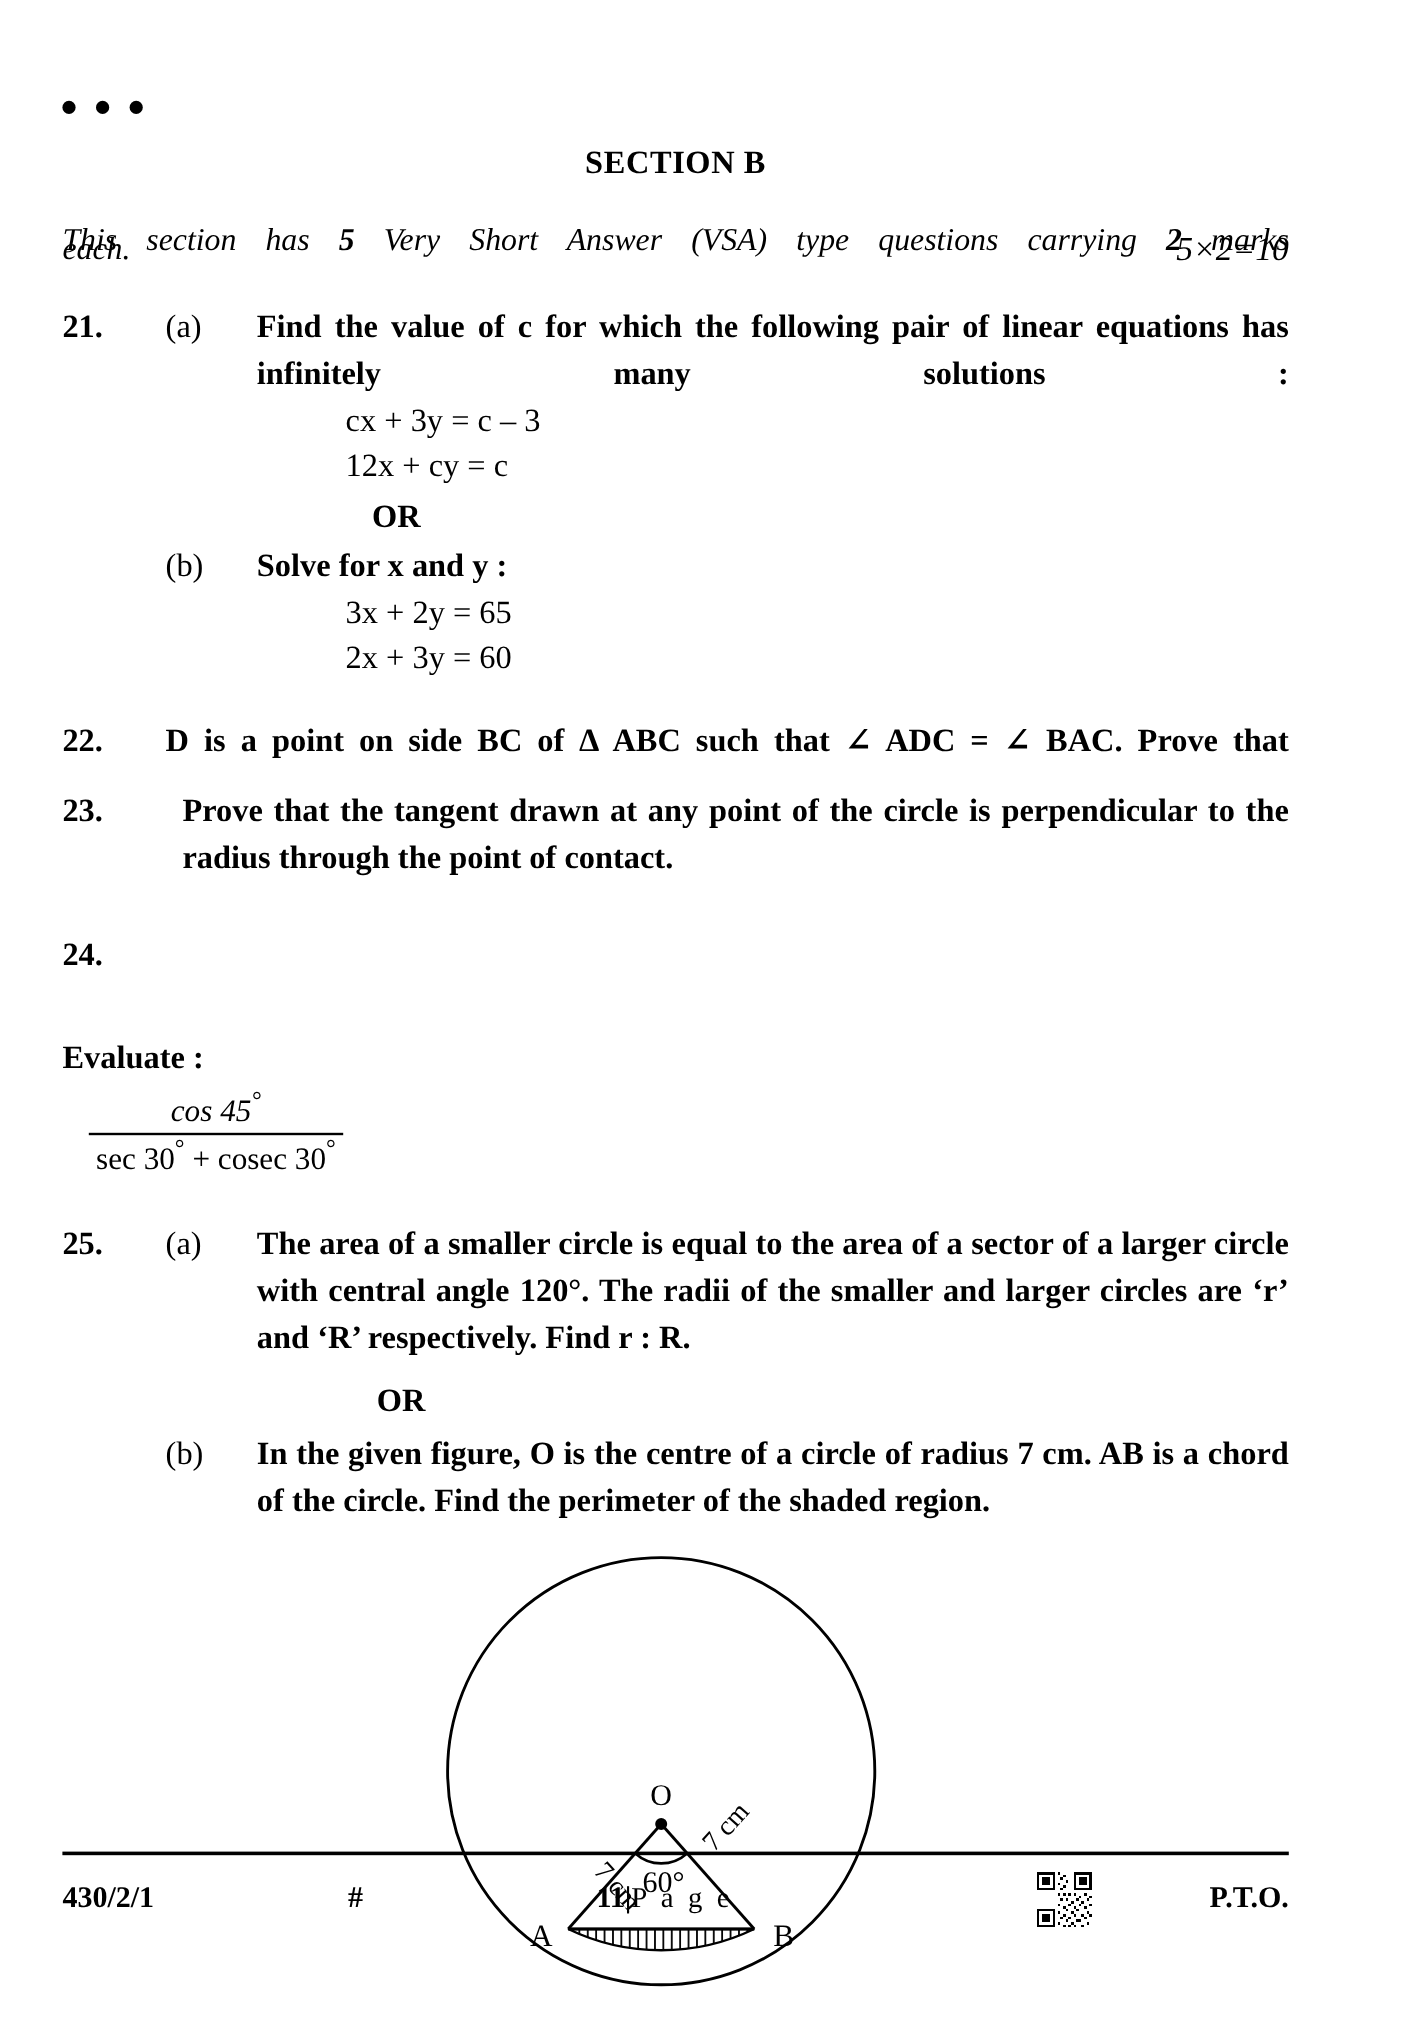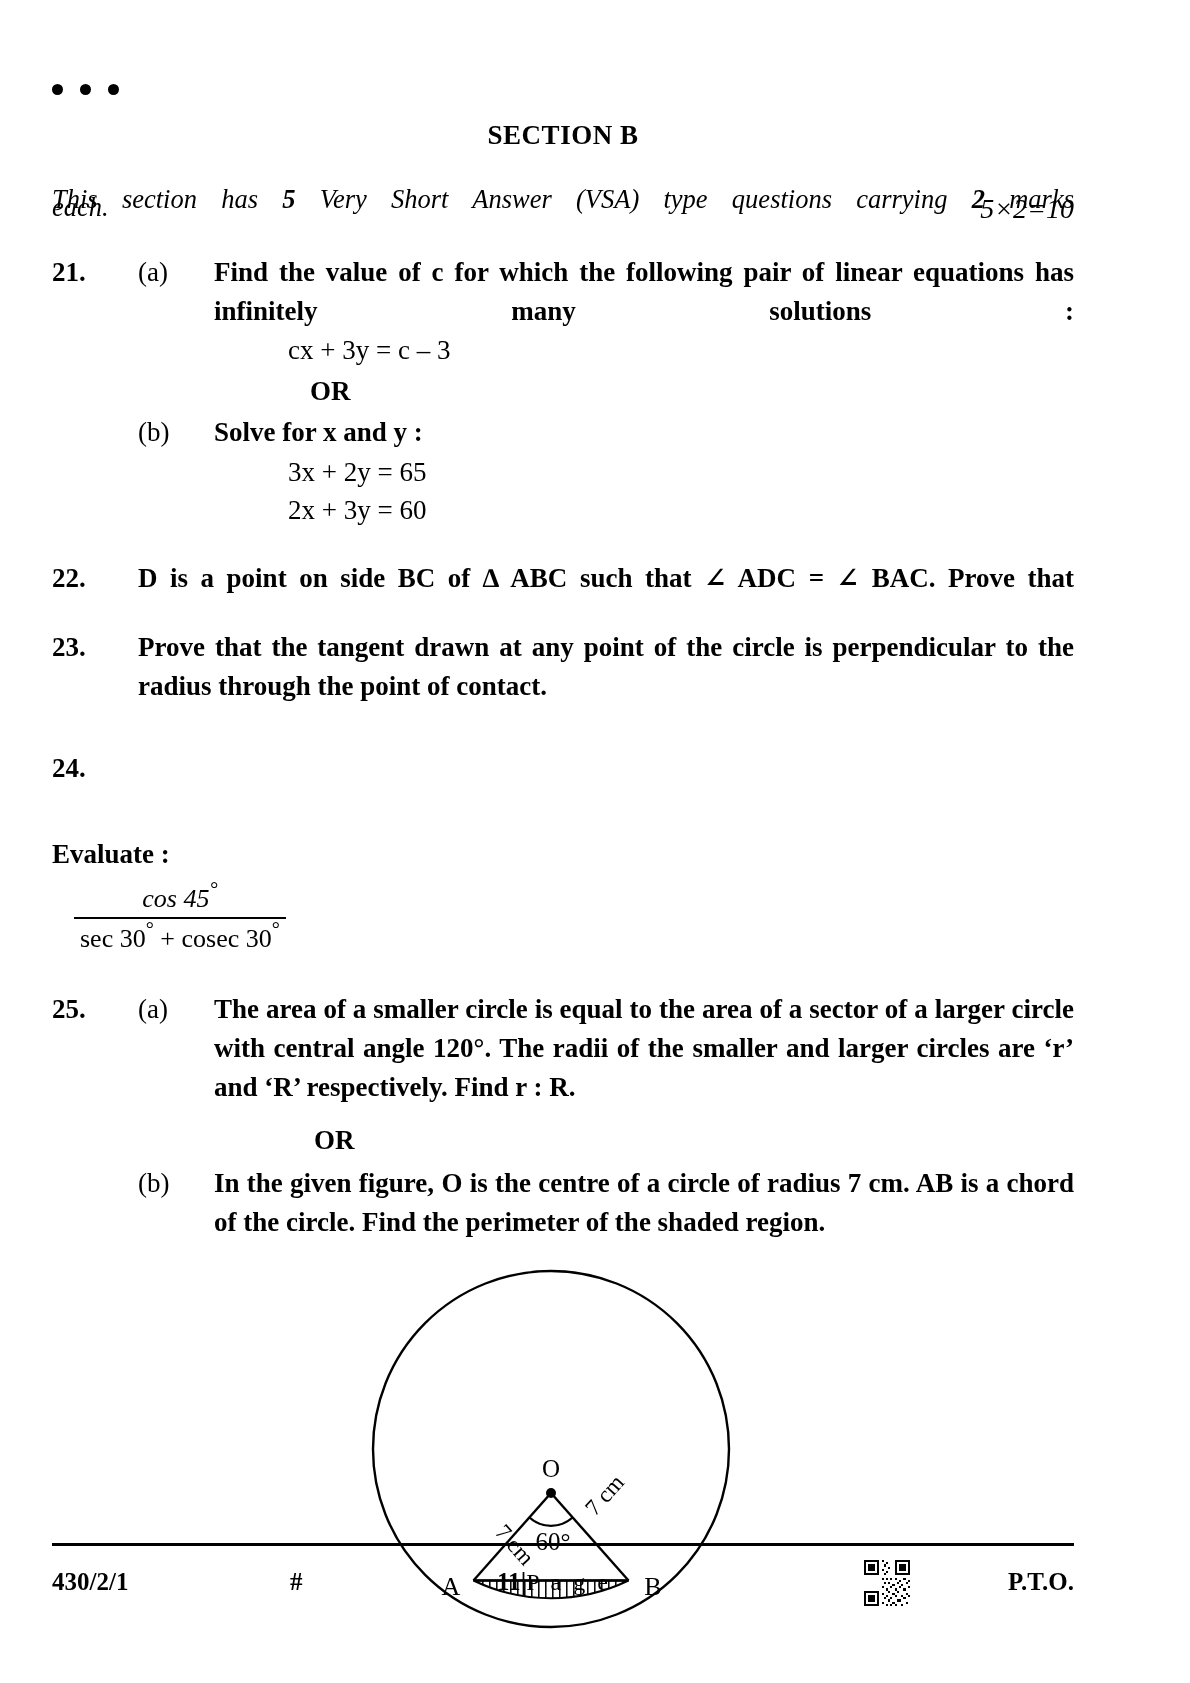--- a/index.html
+++ b/index.html
@@ -197,41 +197,42 @@
       <span class="lead">each.</span>
       <span class="marks">5×2=10</span>
     </div>
 
     <div class="q">
       <div class="q-num">21.</div>
       <div class="q-sub">(a)</div>
       <div class="q-body just-full">
         <p class="jf">Find the value of c for which the following pair of linear equations has infinitely many solutions :</p>
         <div class="eq">cx + 3y = c – 3</div>
+        <div class="eq">12x + cy = c</div>
         <div class="or">OR</div>
       </div>
     </div>
     <div class="q" style="margin-top:0;">
       <div class="q-num"></div>
       <div class="q-sub">(b)</div>
       <div class="q-body">
         <p>Solve for x and y :</p>
         <div class="eq">3x + 2y = 65</div>
         <div class="eq">2x + 3y = 60</div>
       </div>
     </div>
 
     <div class="q" style="margin-top:30px;">
       <div class="q-num">22.</div>
       <div class="q-body">
         <p style="text-align:justify;text-align-last:justify;">D is a point on side BC of ∆ ABC such that ∠ ADC = ∠ BAC. Prove that</p>
       </div>
     </div>
 
-    <div class="q" style="margin-top:30px;">
+    <div class="q" style="margin-top:19px;gap:14px;">
       <div class="q-num">23.</div>
       <div class="q-body just">
         <p>Prove that the tangent drawn at any point of the circle is perpendicular to the radius through the point of contact.</p>
       </div>
     </div>
 
     <div class="q" style="margin-top:42px;flex-direction:column;">
       <div class="q-num">24.</div>
       <div class="q-body">
         <p>Evaluate :</p>

